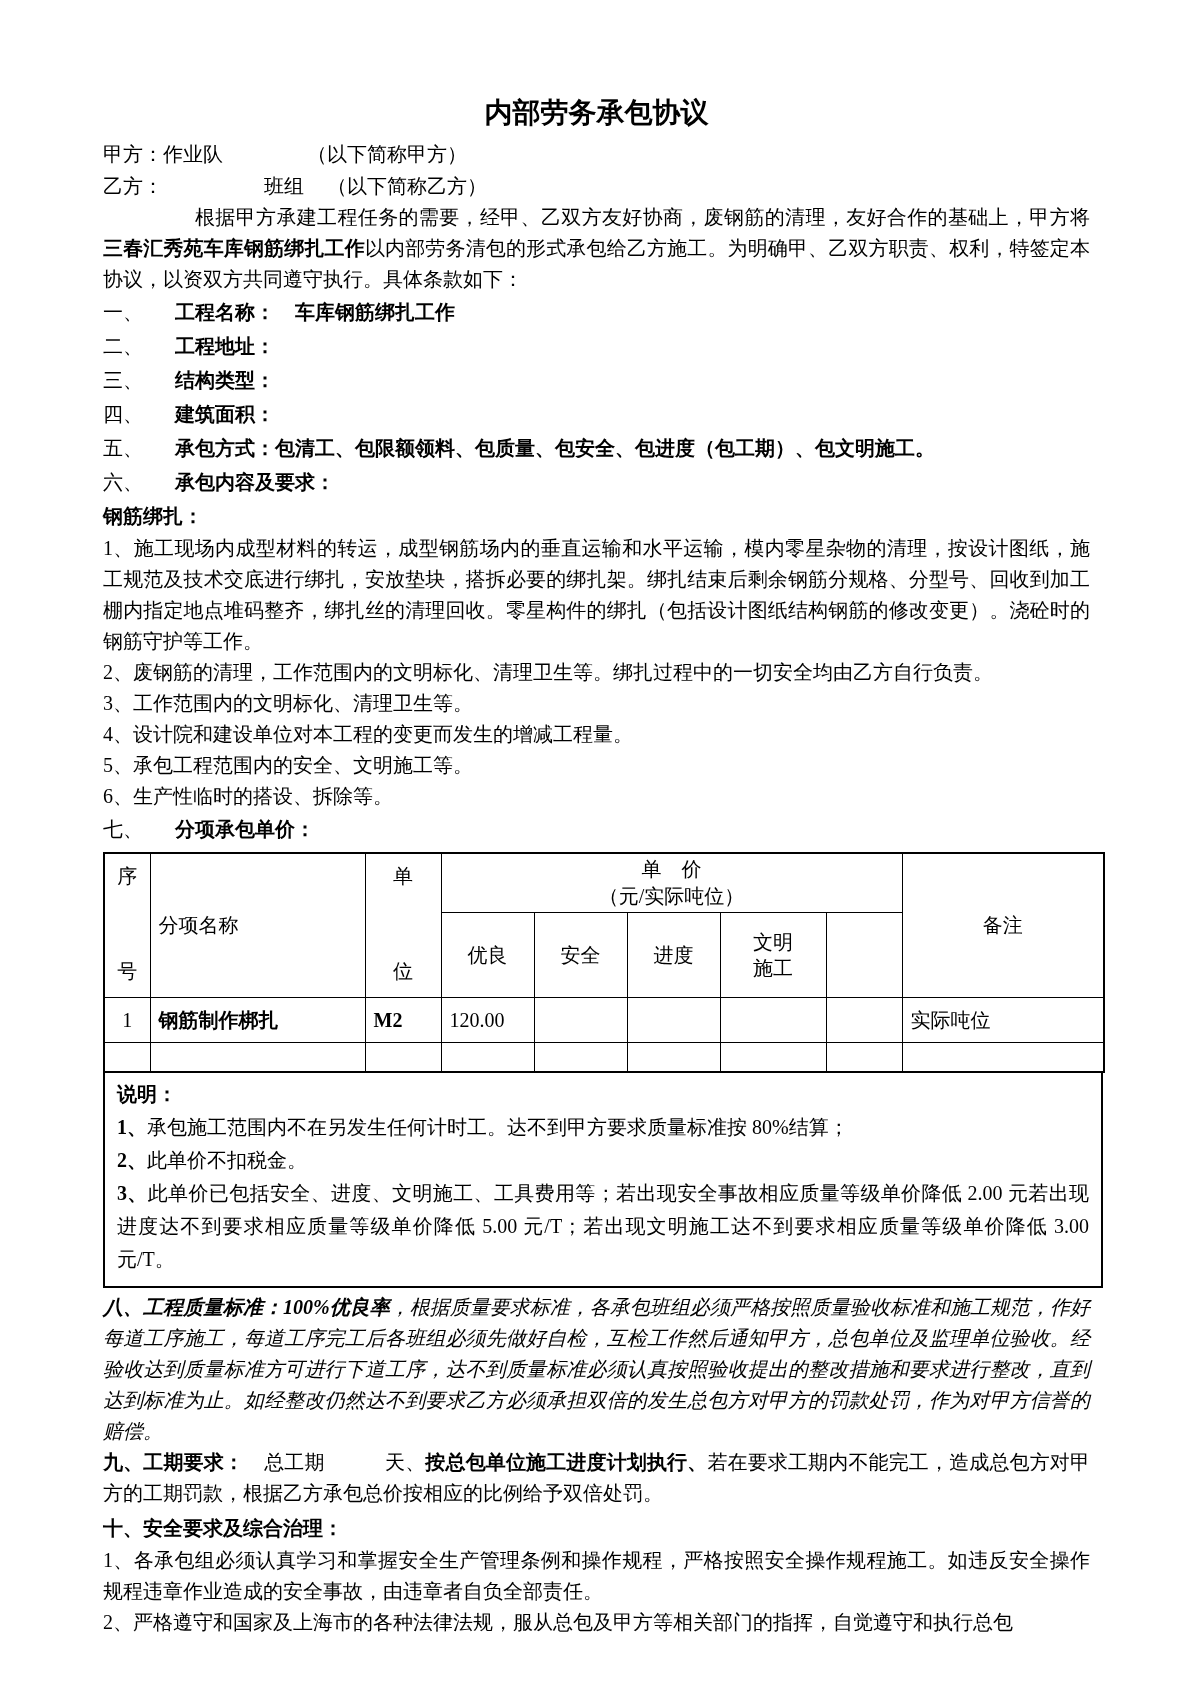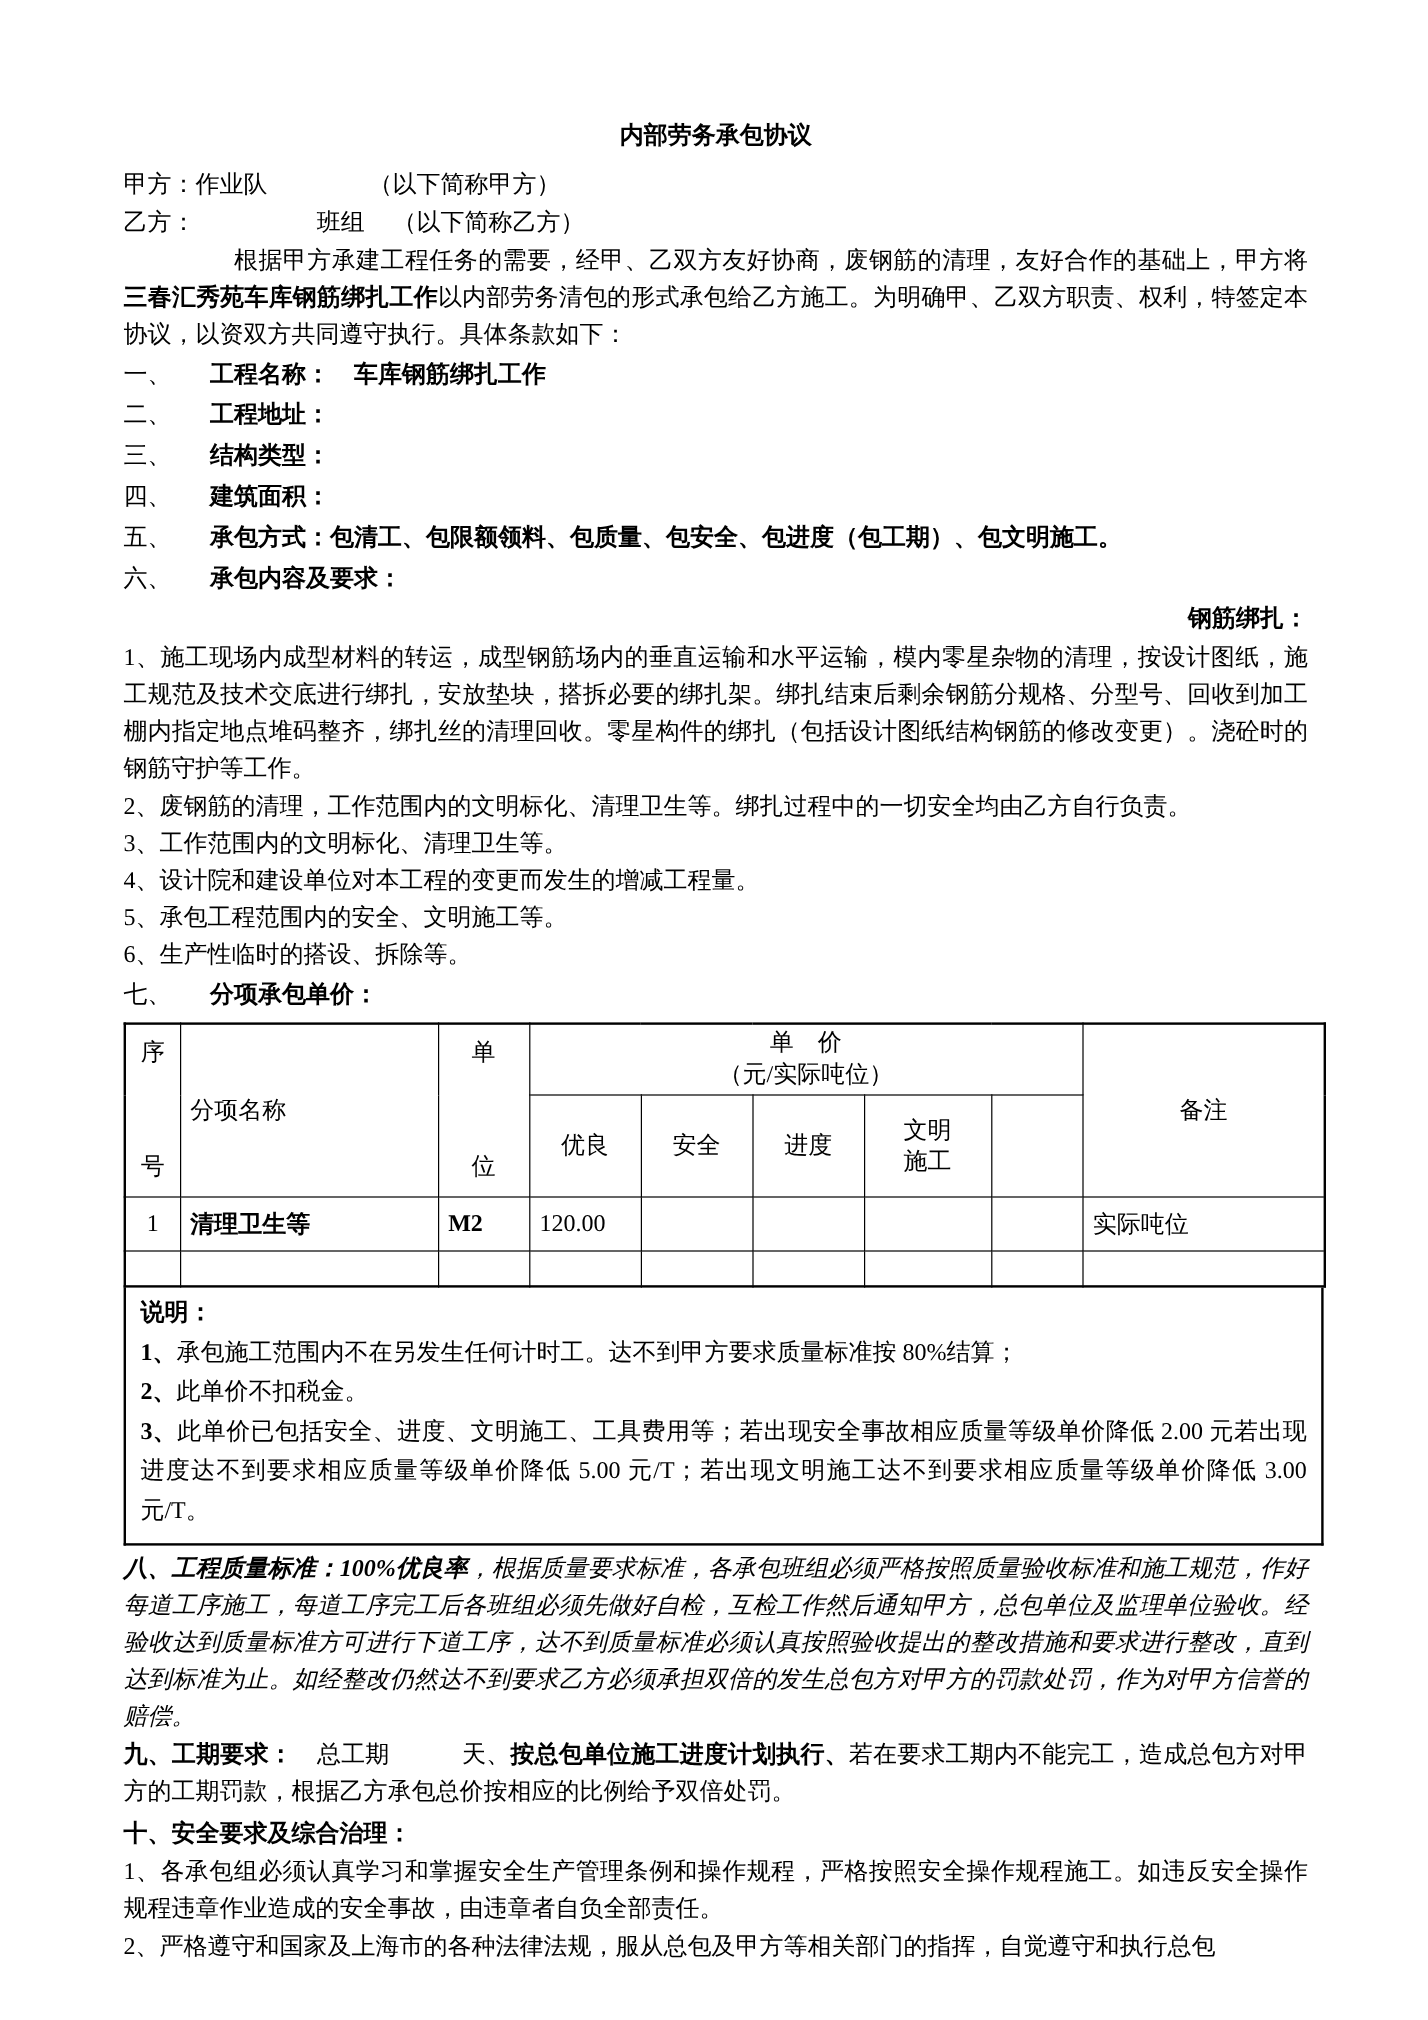--- a/index.html
+++ b/index.html
@@ -11,38 +11,38 @@
     background: #ffffff;
     color: #000000;
     font-family: "Liberation Serif", "DejaVu Serif", serif;
     font-size: 20px;
     padding: 96px 100px 0 103px;
     overflow: hidden;
   }
   .bold { font-weight: bold; }
   .title {
     text-align: center;
-    font-size: 20px;
+    font-size: 28px;
     font-weight: bold;
     line-height: 34px;
     margin: 0 0 8px 0;
   }
   .party { line-height: 32px; }
   .party .alias-a { margin-left: 84px; }
   .party .name-b  { margin-left: 101px; }
   .party .alias-b { margin-left: 23px; }
   .para {
     line-height: 31px;
     text-align: justify;
   }
   .intro { text-indent: 92px; }
   .clause { line-height: 34px; }
   .clause .clause-num { display: inline-block; width: 72px; }
   .clause .clause-value { margin-left: 20px; }
-  .subhead { line-height: 34px; font-weight: bold; text-align: right; }
+  .subhead { line-height: 34px; font-weight: bold; }
 
   table.price {
     border-collapse: collapse;
     table-layout: fixed;
     width: 1000px;
     margin-top: 6px;
     border: 2px solid #000;
   }
   table.price td {
     border: 1px solid #000;
@@ -173,21 +173,21 @@
     </tr>
     <tr class="hrow2">
       <td class="sub-h">优良</td>
       <td class="sub-h">安全</td>
       <td class="sub-h">进度</td>
       <td class="sub-h"><span class="wrap2">文明施工</span></td>
       <td class="sub-h"></td>
     </tr>
     <tr class="drow">
       <td class="c-center">1</td>
-      <td class="bold">清理卫生等</td>
+      <td class="bold">钢筋制作梆扎</td>
       <td class="bold">M2</td>
       <td>120.00</td>
       <td></td>
       <td></td>
       <td></td>
       <td></td>
       <td>实际吨位</td>
     </tr>
     <tr class="erow">
       <td class="c-center"></td>

